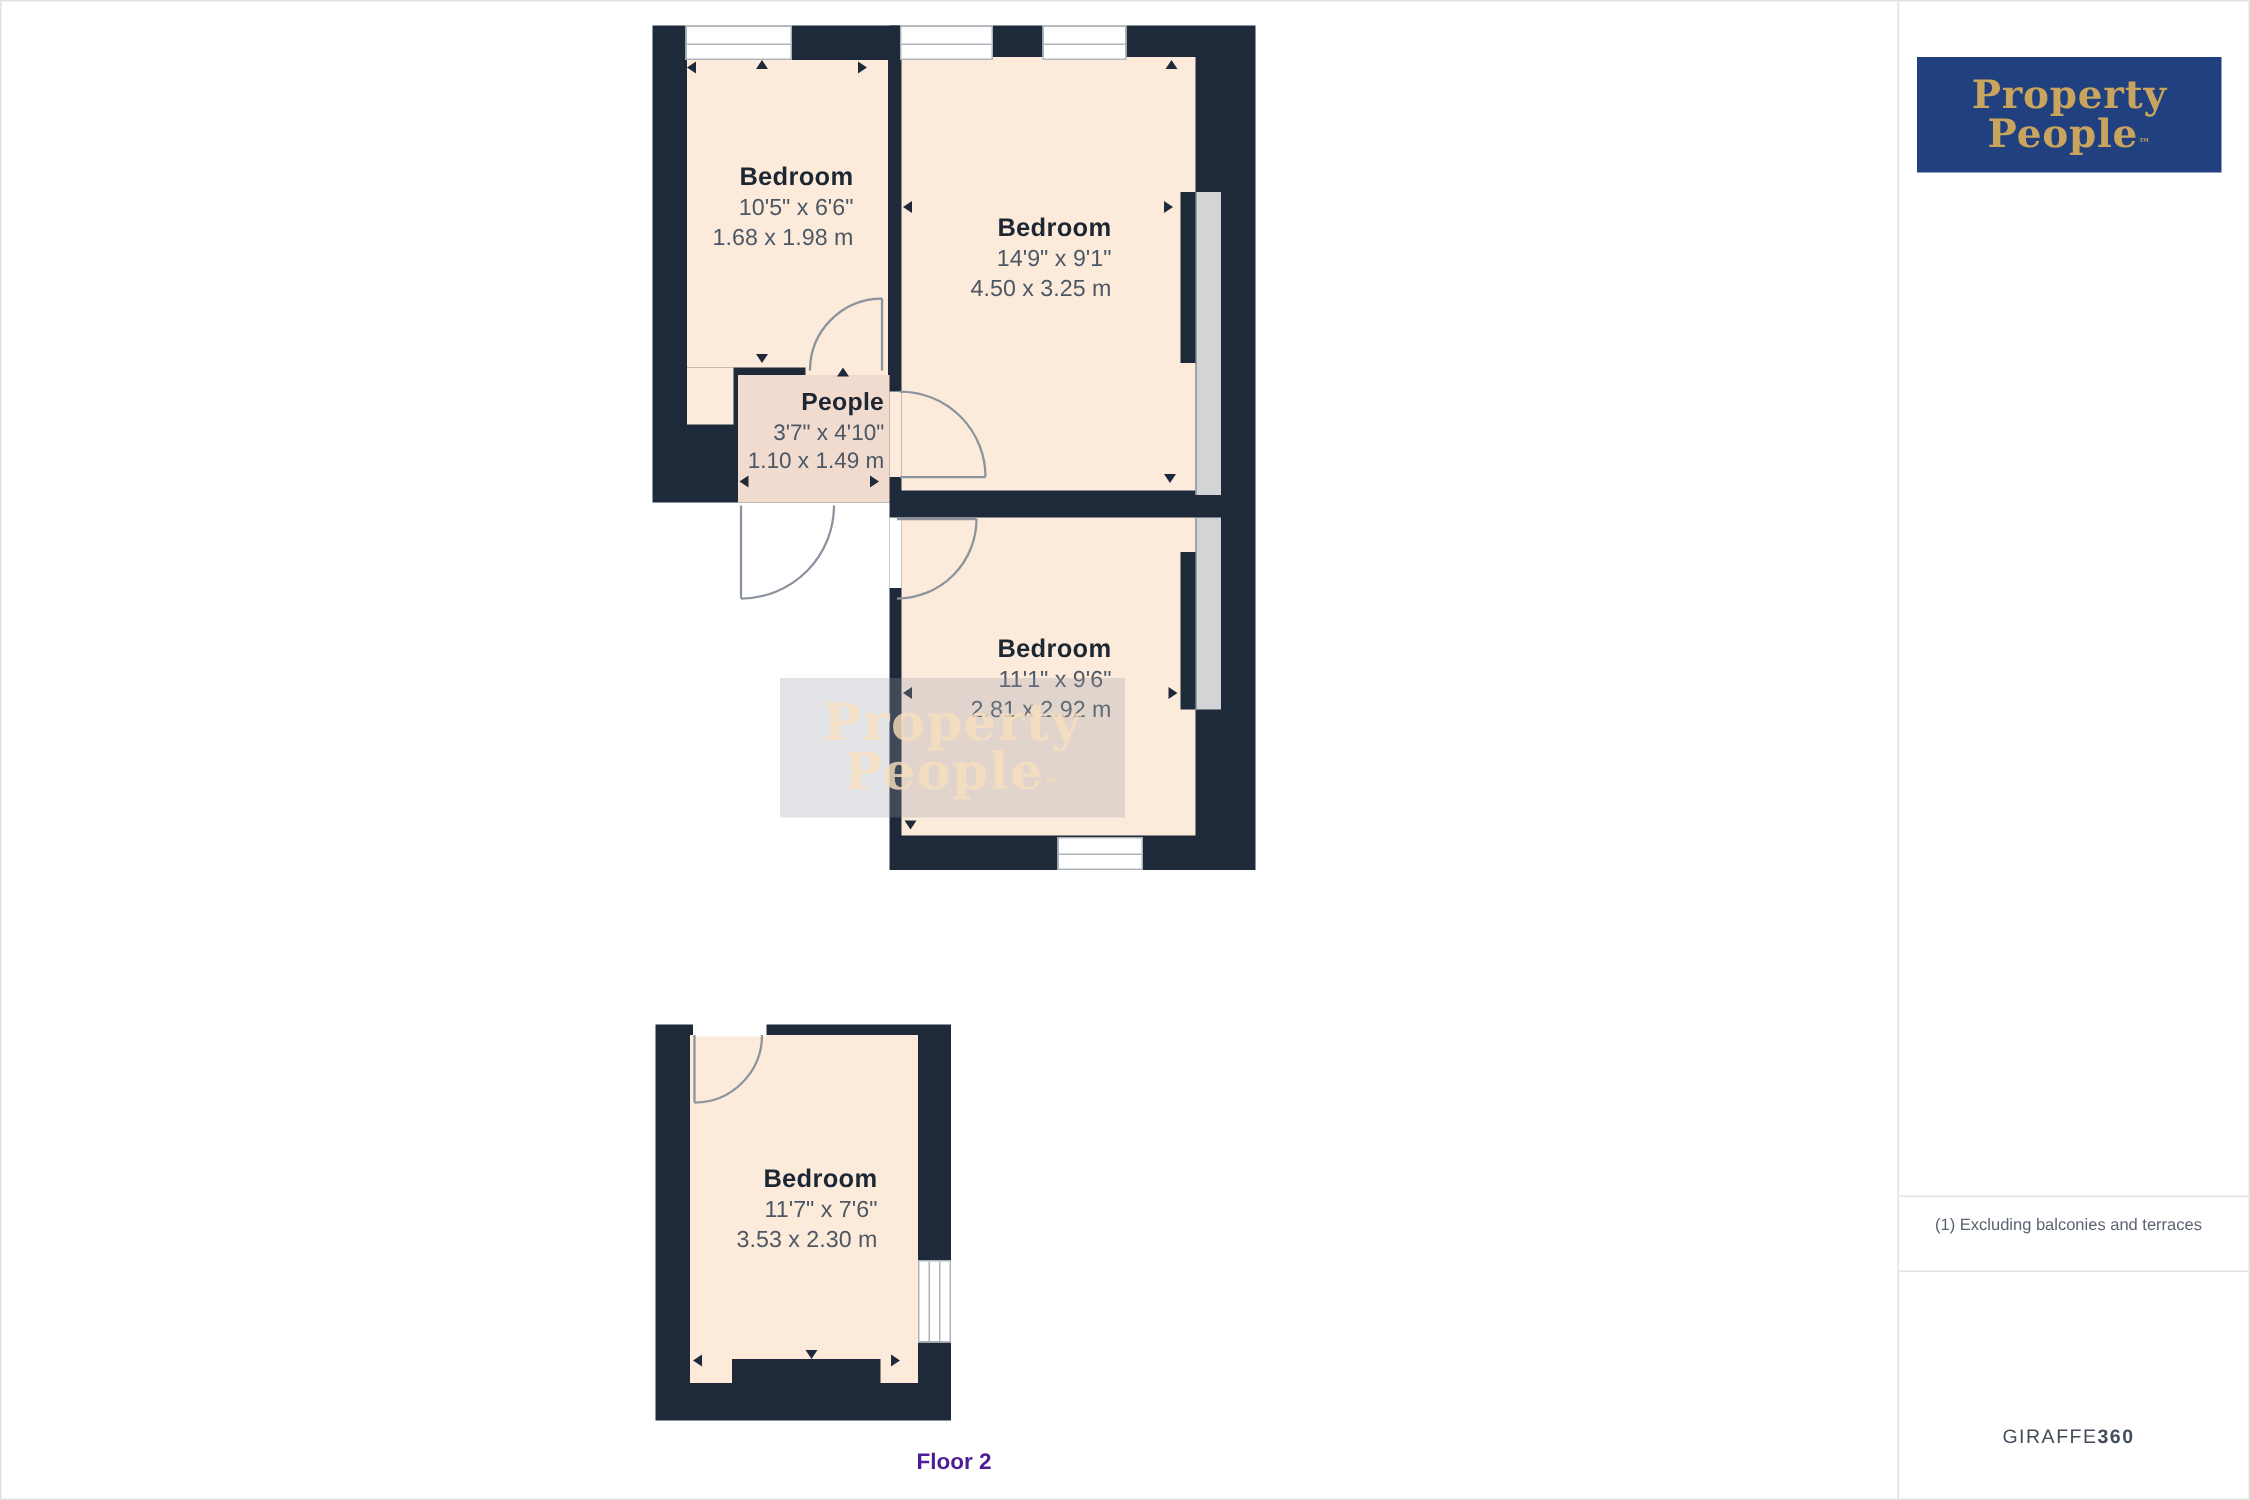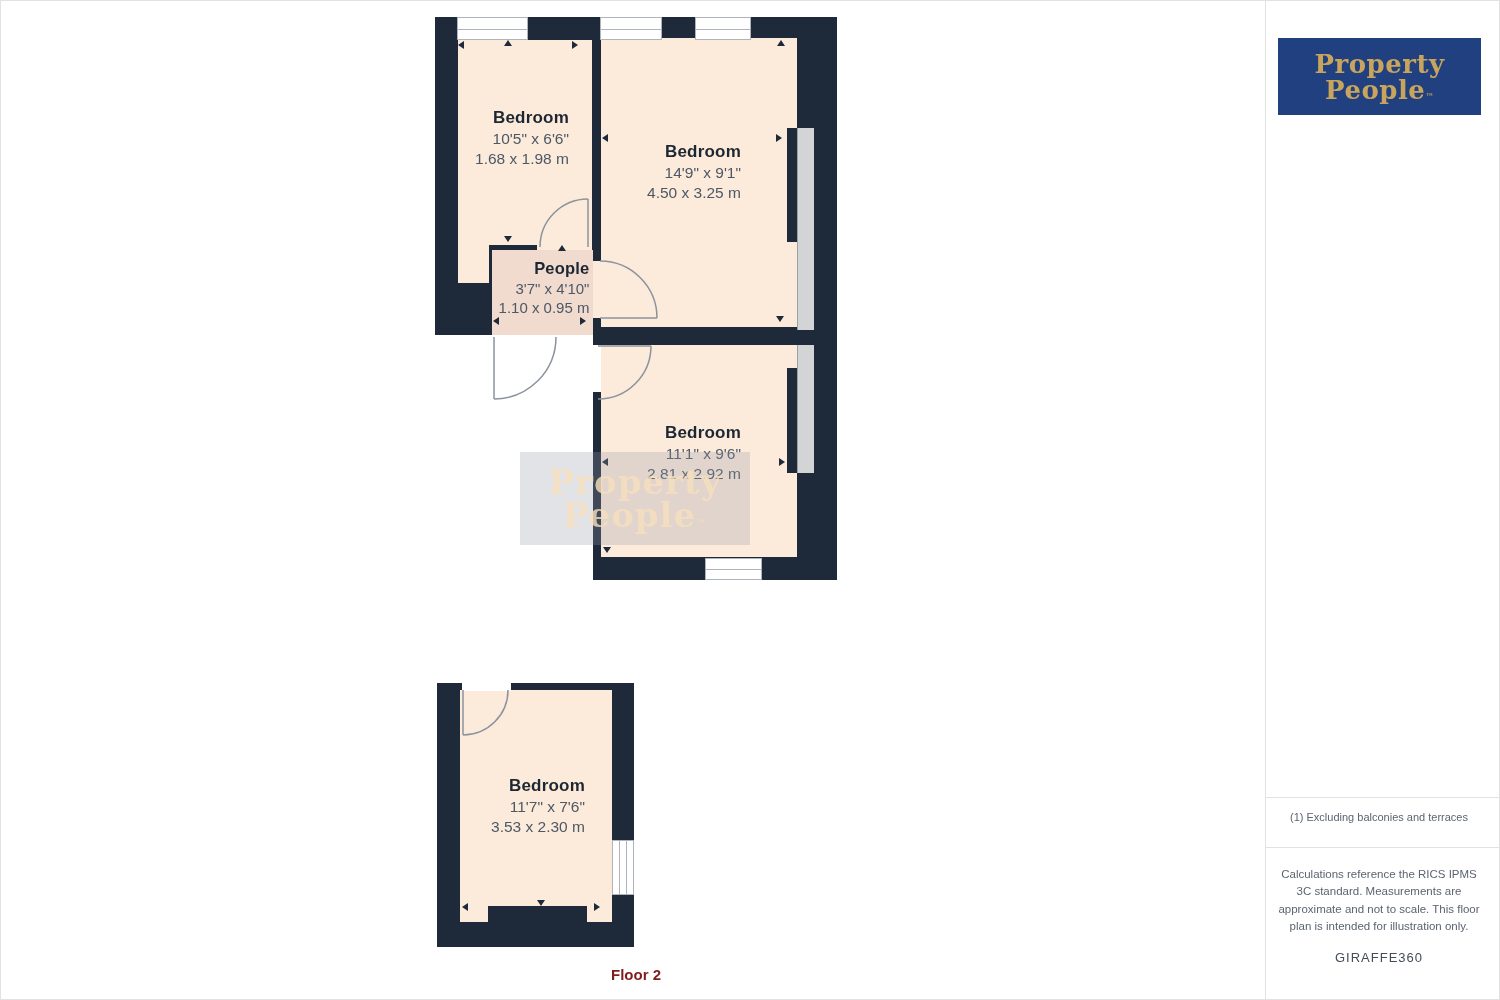--- a/index.html
+++ b/index.html
@@ -18,21 +18,21 @@
   .arr.up{border-left:4px solid transparent;border-right:4px solid transparent;border-bottom:6px solid #1e2a39;}
   .arr.down{border-left:4px solid transparent;border-right:4px solid transparent;border-top:6px solid #1e2a39;}
   .arr.left{border-top:4px solid transparent;border-bottom:4px solid transparent;border-right:6px solid #1e2a39;}
   .arr.right{border-top:4px solid transparent;border-bottom:4px solid transparent;border-left:6px solid #1e2a39;}
   .rlabel{position:absolute;text-align:right;transform:translateX(-50%);white-space:nowrap;}
   .rlabel .nm{font-weight:bold;font-size:17px;color:#1c2733;letter-spacing:.2px;}
   .rlabel .dim{font-size:15.5px;color:#4d5866;margin-top:2px;}
   .rlabel.sm .nm{font-size:16.5px;}
   .rlabel.sm .dim{font-size:15px;}
   #floor-label{position:absolute;left:636px;top:966px;transform:translateX(-50%);
-               font-weight:bold;font-size:15px;color:#7f1d1d;}
+               font-weight:bold;font-size:15px;color:#4c1d95;}
   #watermark{position:absolute;left:520px;top:452px;width:230px;height:93px;
              background:rgba(150,155,165,0.28);display:flex;flex-direction:column;
              align-items:center;justify-content:center;pointer-events:none;}
   #watermark .wm{font-family:"DejaVu Serif", serif;font-weight:bold;font-size:34px;line-height:.95;
                  color:rgba(248,223,190,0.8);letter-spacing:1px;}
   #watermark .tm{font-size:10px;vertical-align:baseline;color:rgba(248,223,190,0.8);}
   
   #vdivider{position:absolute;left:1265px;top:0;width:1px;height:1000px;background:#e2e2e2;}
   #logo{position:absolute;left:1278px;top:38px;width:203px;height:77px;background:#20407f;
         display:flex;flex-direction:column;align-items:center;justify-content:center;}
@@ -43,21 +43,21 @@
   #area-block .t{font-weight:bold;font-size:15px;color:#1c2733;}
   #area-block .t sup{font-size:8px;}
   #area-block .v{font-size:13.5px;color:#4d5866;margin-top:7px;}
   .hline{position:absolute;left:1266px;width:234px;height:1px;background:#e2e2e2;}
   #note1{position:absolute;left:1266px;top:811px;width:226px;text-align:center;
          font-size:11px;color:#5b6470;}
   #note2{position:absolute;left:1276px;top:866px;width:206px;text-align:center;
          font-size:11.5px;line-height:1.5;color:#5b6470;}
   #giraffe{position:absolute;left:1266px;top:950px;width:226px;text-align:center;
            font-size:13px;color:#434c59;letter-spacing:1px;}
-  #giraffe b{font-weight:normal;letter-spacing:1px;}
+  #giraffe b{font-weight:bold;letter-spacing:1px;}
   svg{position:absolute;left:0;top:0;pointer-events:none;}
 </style>
 </head>
 <body>
 
 <div id="canvas">
 
   <div class="wall" style="left:435px;top:17px;width:165px;height:318px;"></div>
   <div class="wall" style="left:593px;top:17px;width:244px;height:563px;"></div>
 
@@ -126,21 +126,21 @@
     <div class="dim">1.68 x 1.98 m</div>
   </div>
   <div class="rlabel" style="left:694px;top:142px;">
     <div class="nm">Bedroom</div>
     <div class="dim">14'9" x 9'1"</div>
     <div class="dim">4.50 x 3.25 m</div>
   </div>
   <div class="rlabel sm" style="left:544px;top:259px;">
     <div class="nm">People</div>
     <div class="dim">3'7" x 4'10"</div>
-    <div class="dim">1.10 x 0.95 m</div>
+    <div class="dim">1.10 x 1.49 m</div>
   </div>
   <div class="rlabel" style="left:694px;top:423px;">
     <div class="nm">Bedroom</div>
     <div class="dim">11'1" x 9'6"</div>
     <div class="dim">2.81 x 2.92 m</div>
   </div>
   <div class="rlabel" style="left:538px;top:776px;">
     <div class="nm">Bedroom</div>
     <div class="dim">11'7" x 7'6"</div>
     <div class="dim">3.53 x 2.30 m</div>
@@ -157,16 +157,15 @@
 
   <div id="logo">
     <div class="l">Property</div>
     <div class="l"><span>People</span><span class="tm">™</span></div>
   </div>
 
 
   <div class="hline" style="top:797px;"></div>
   <div id="note1">(1) Excluding balconies and terraces</div>
   <div class="hline" style="top:847px;"></div>
-  <div id="note2">Calculations reference the RICS IPMS 3C standard. Measurements are approximate and not to scale. This floor plan is intended for illustration only.</div>
   <div id="giraffe"><span>GIRAFFE</span><b>360</b></div>
 
 </div>
 
 </body></html>

